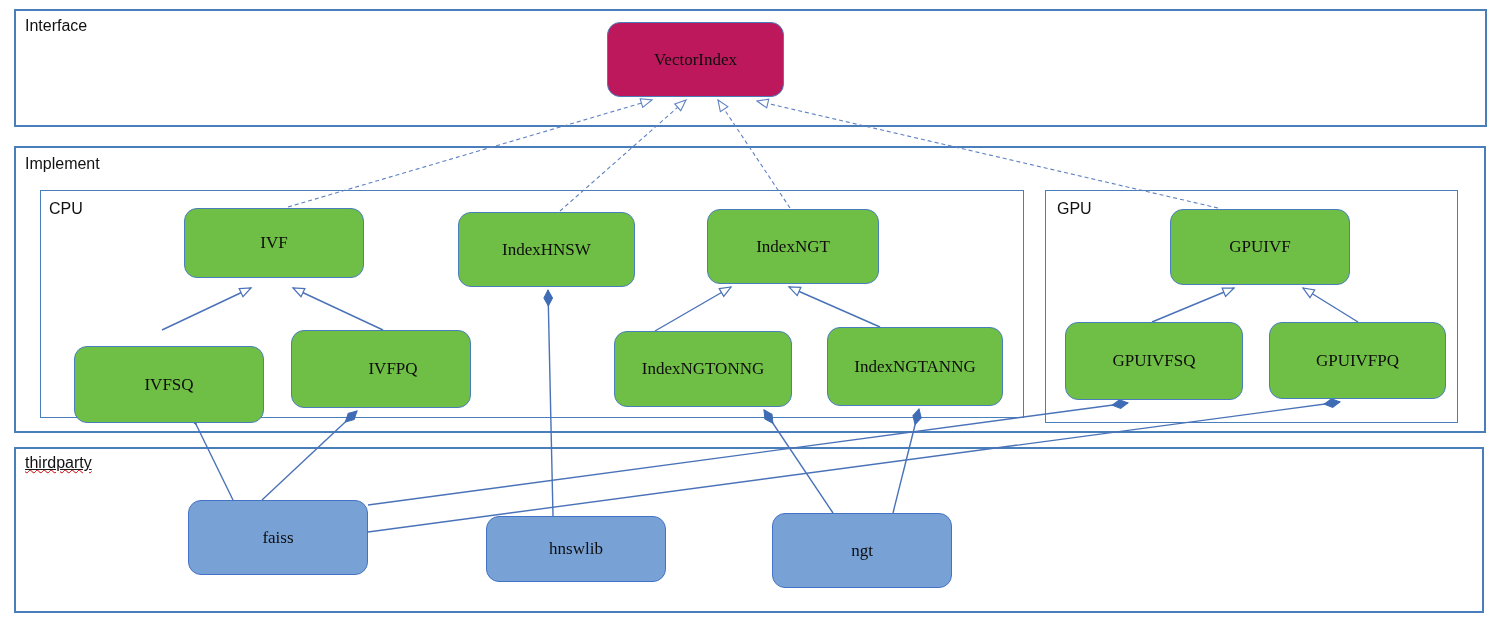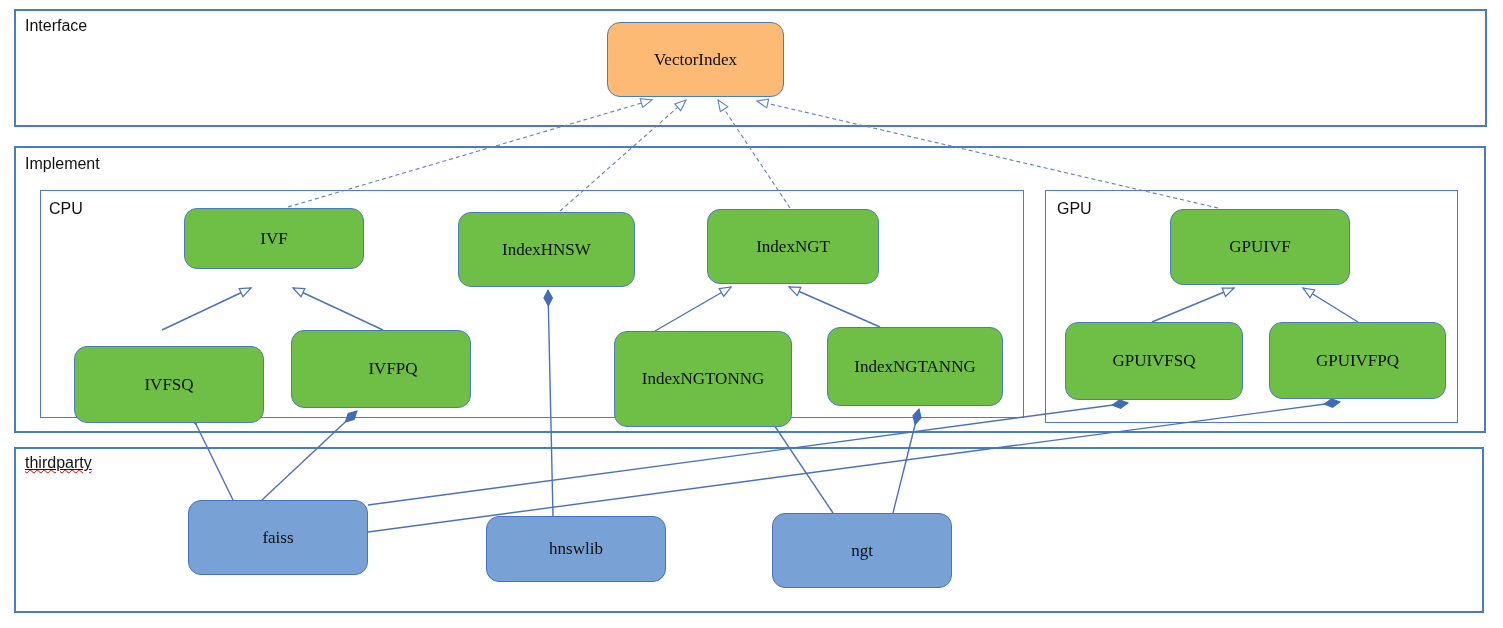--- a/index.html
+++ b/index.html
@@ -47,21 +47,21 @@
     box-sizing:border-box;
     border:1.5px solid #4a7ebb;
     border-radius:13px;
     display:flex;align-items:center;justify-content:center;
     font-family:"Liberation Serif", serif;
     font-size:17px;
     color:#0d0d0d;
     z-index:2;
     text-align:center;
   }
-  .node-interface{ background:#fdba74; }
+  .node-interface{ background:#be185d; }
   .node-class{ background:#6fbe45; }
   .node-lib{ background:#78a2d6; border-color:#4472c4; }
 </style>
 </head>
 <body>
 
 <div id="canvas">
 
   <div class="section" style="left:14px; top:9px; width:1473px; height:118px;"></div>
   <div class="section" style="left:14px; top:146px; width:1472px; height:287px;"></div>
@@ -106,36 +106,36 @@
     <line class="edge-solid" x1="833" y1="513" x2="764" y2="410" marker-end="url(#diamond-filled)"></line>
     <line class="edge-solid" x1="893" y1="513" x2="919" y2="409" marker-end="url(#diamond-filled)"></line>
     <line class="edge-solid" x1="368" y1="505" x2="1128" y2="403" marker-end="url(#diamond-filled)"></line>
     <line class="edge-solid" x1="368" y1="532" x2="1340" y2="402" marker-end="url(#diamond-filled)"></line>
   </svg>
 
   <div class="node node-interface" style="left:607px; top:22px; width:177px; height:75px;">
     <span>VectorIndex</span>
   </div>
 
-  <div class="node node-class" style="left:184px; top:208px; width:180px; height:61px;">
+  <div class="node node-class" style="left:184px; top:208px; width:180px; height:70px;">
     <span>IVF</span>
   </div>
   <div class="node node-class" style="left:458px; top:212px; width:177px; height:75px;">
     <span>IndexHNSW</span>
   </div>
   <div class="node node-class" style="left:707px; top:209px; width:172px; height:75px;">
     <span>IndexNGT</span>
   </div>
   <div class="node node-class" style="left:74px; top:346px; width:190px; height:77px;">
     <span>IVFSQ</span>
   </div>
   <div class="node node-class" style="left:291px; top:330px; width:180px; height:78px;padding-left:24px;">
     <span>IVFPQ</span>
   </div>
-  <div class="node node-class" style="left:614px; top:331px; width:178px; height:96px;">
+  <div class="node node-class" style="left:614px; top:331px; width:178px; height:76px;">
     <span>IndexNGTONNG</span>
   </div>
   <div class="node node-class" style="left:827px; top:327px; width:176px; height:79px;">
     <span>IndexNGTANNG</span>
   </div>
 
   <div class="node node-class" style="left:1170px; top:209px; width:180px; height:76px;align-items:center;">
     <span>GPUIVF</span>
   </div>
   <div class="node node-class" style="left:1065px; top:322px; width:178px; height:78px;justify-content:center;">

